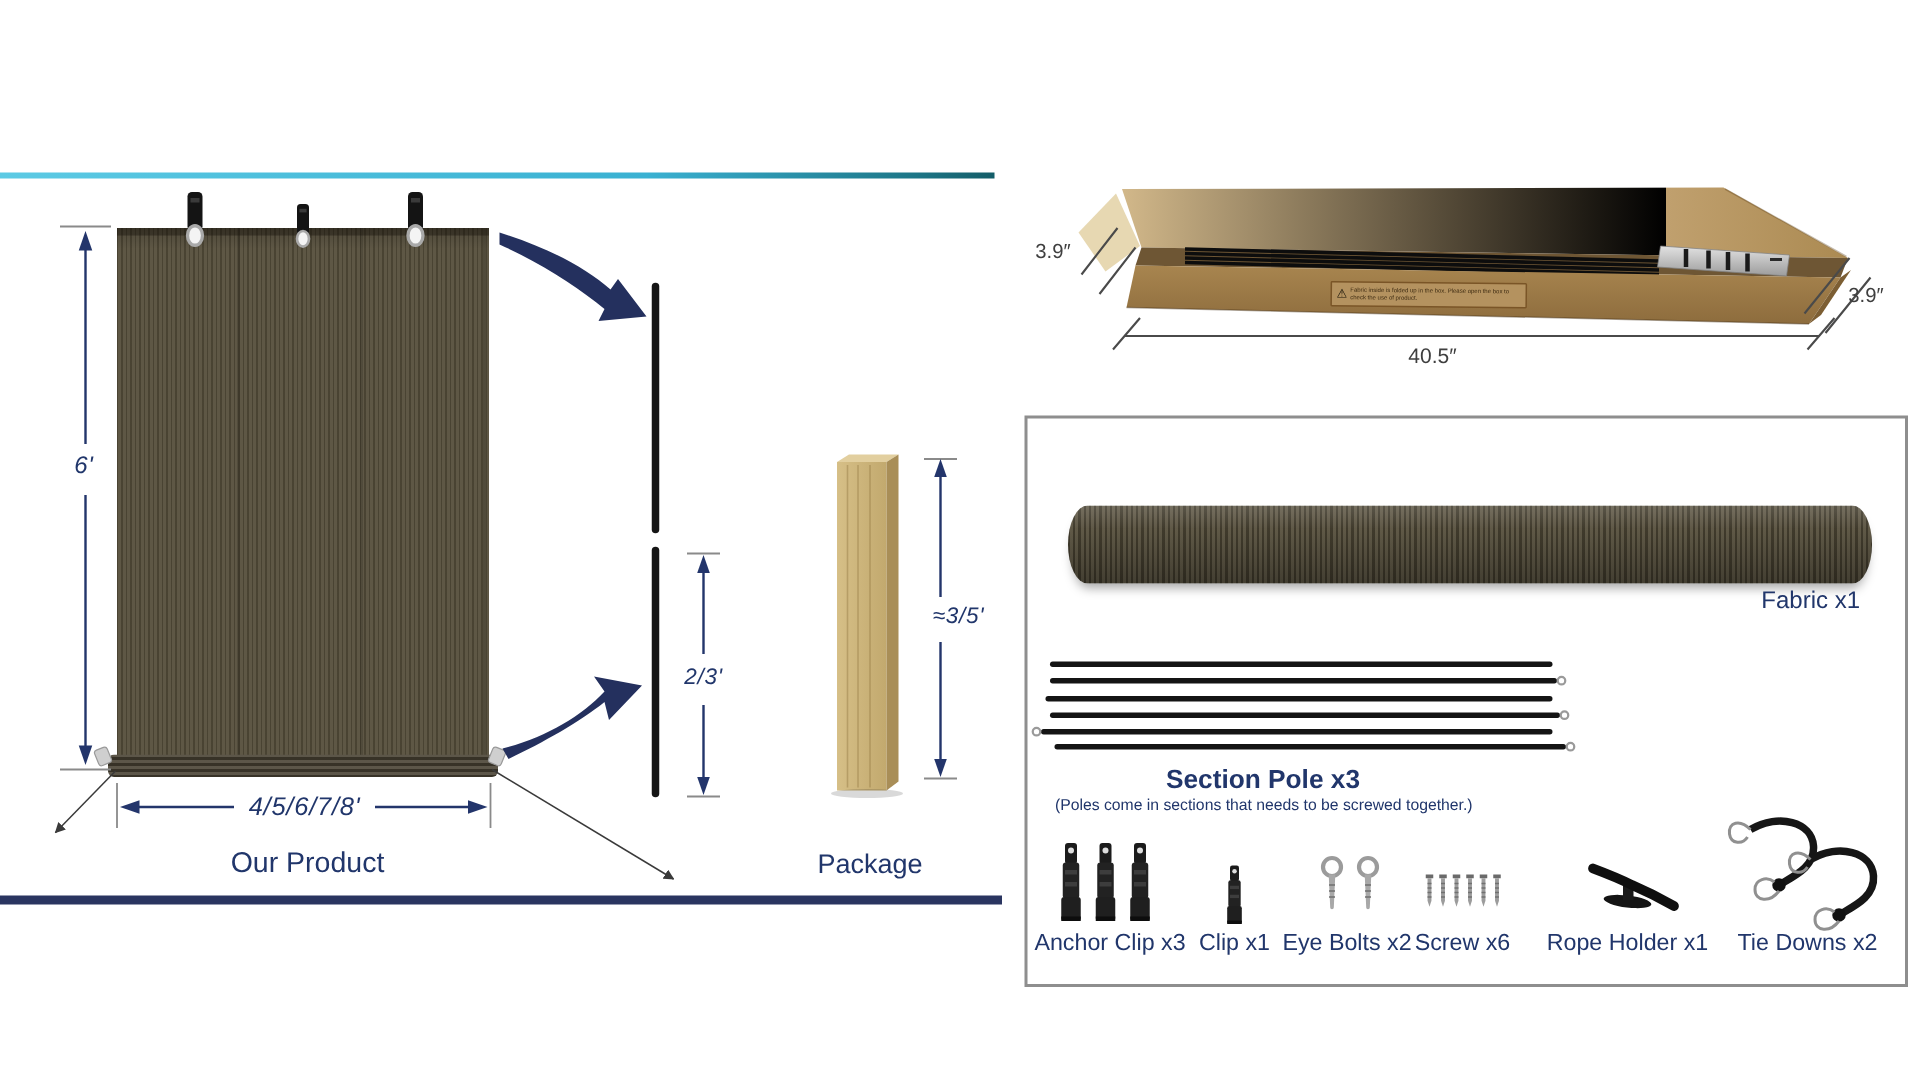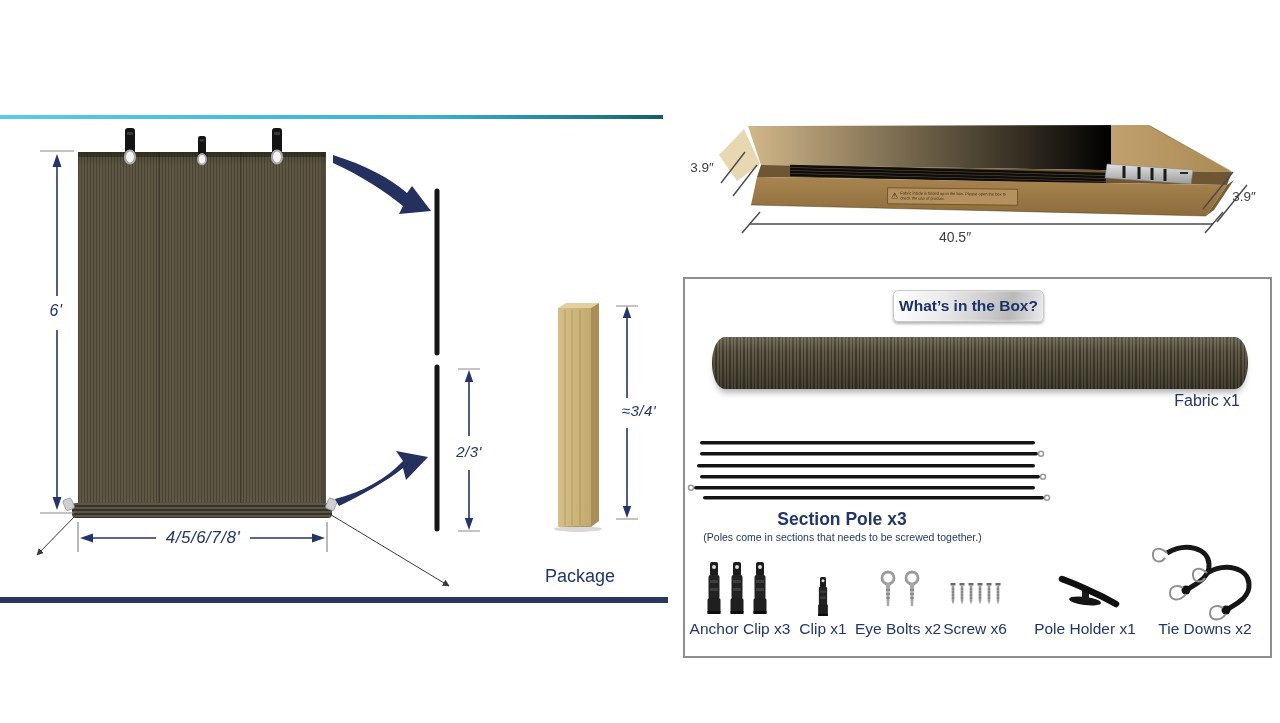--- a/index.html
+++ b/index.html
@@ -233,36 +233,36 @@
     </g>
     <g>
       <use href="#tiedown" transform="translate(1167,553)"></use>
       <use href="#tiedown" transform="translate(1207,573)"></use>
     </g>
   </svg>
 
   <div class="lbl dim" style="left:36px;top:302px;width:40px;font-size:16px;">6'</div>
   <div class="lbl dim" style="left:156px;top:528px;width:94px;font-size:17px;">4/5/6/7/8'</div>
   <div class="lbl dim" style="left:446px;top:443px;width:46px;font-size:15px;text-align:center;">2/3'</div>
-  <div class="lbl dim" style="left:608px;top:402px;width:62px;font-size:15px;">≈3/4'</div>
+  <div class="lbl dim" style="left:608px;top:402px;width:62px;font-size:15px;">≈3/5'</div>
+  <div class="lbl ctr" style="left:115px;top:565px;width:180px;font-size:19px;">Our Product</div>
   <div class="lbl ctr" style="left:515px;top:566px;width:130px;font-size:18px;">Package</div>
 
   <div class="lbl dark ctr" style="left:680px;top:160px;width:44px;font-size:13.5px;">3.9″</div>
   <div class="lbl dark ctr" style="left:1220px;top:189px;width:48px;font-size:13.5px;">3.9″</div>
   <div class="lbl dark ctr" style="left:918px;top:229px;width:74px;font-size:14px;">40.5″</div>
   <div class="abs warning-label">
     <span class="tri">⚠</span>
     <span>Fabric inside is folded up in the box. Please open the box to check the use of product.</span>
   </div>
 
-  <div class="pill" style="left:893px;top:290px;width:149px;height:30px;font-size:15.5px;">What’s in the Box?</div>
   <div class="lbl" style="left:1105px;top:392px;width:135px;font-size:16px;text-align:right;">Fabric x1</div>
   <div class="lbl ctr" style="left:742px;top:509px;width:200px;font-size:17.5px;font-weight:600;">Section Pole x3</div>
   <div class="lbl ctr" style="left:690px;top:531px;width:305px;font-size:10.5px;">(Poles come in sections that needs to be screwed together.)</div>
 
   <div class="lbl ctr" style="left:675px;top:620px;width:130px;font-size:15.5px;">Anchor Clip x3</div>
   <div class="lbl ctr" style="left:785px;top:620px;width:76px;font-size:15.5px;">Clip x1</div>
   <div class="lbl ctr" style="left:848px;top:620px;width:100px;font-size:15.5px;">Eye Bolts x2</div>
   <div class="lbl ctr" style="left:928px;top:620px;width:94px;font-size:15.5px;">Screw x6</div>
-  <div class="lbl ctr" style="left:1018px;top:620px;width:134px;font-size:15.5px;">Pole Holder x1</div>
+  <div class="lbl ctr" style="left:1018px;top:620px;width:134px;font-size:15.5px;">Rope Holder x1</div>
   <div class="lbl ctr" style="left:1140px;top:620px;width:130px;font-size:15.5px;">Tie Downs x2</div>
 
 </div>
 
 </body></html>

